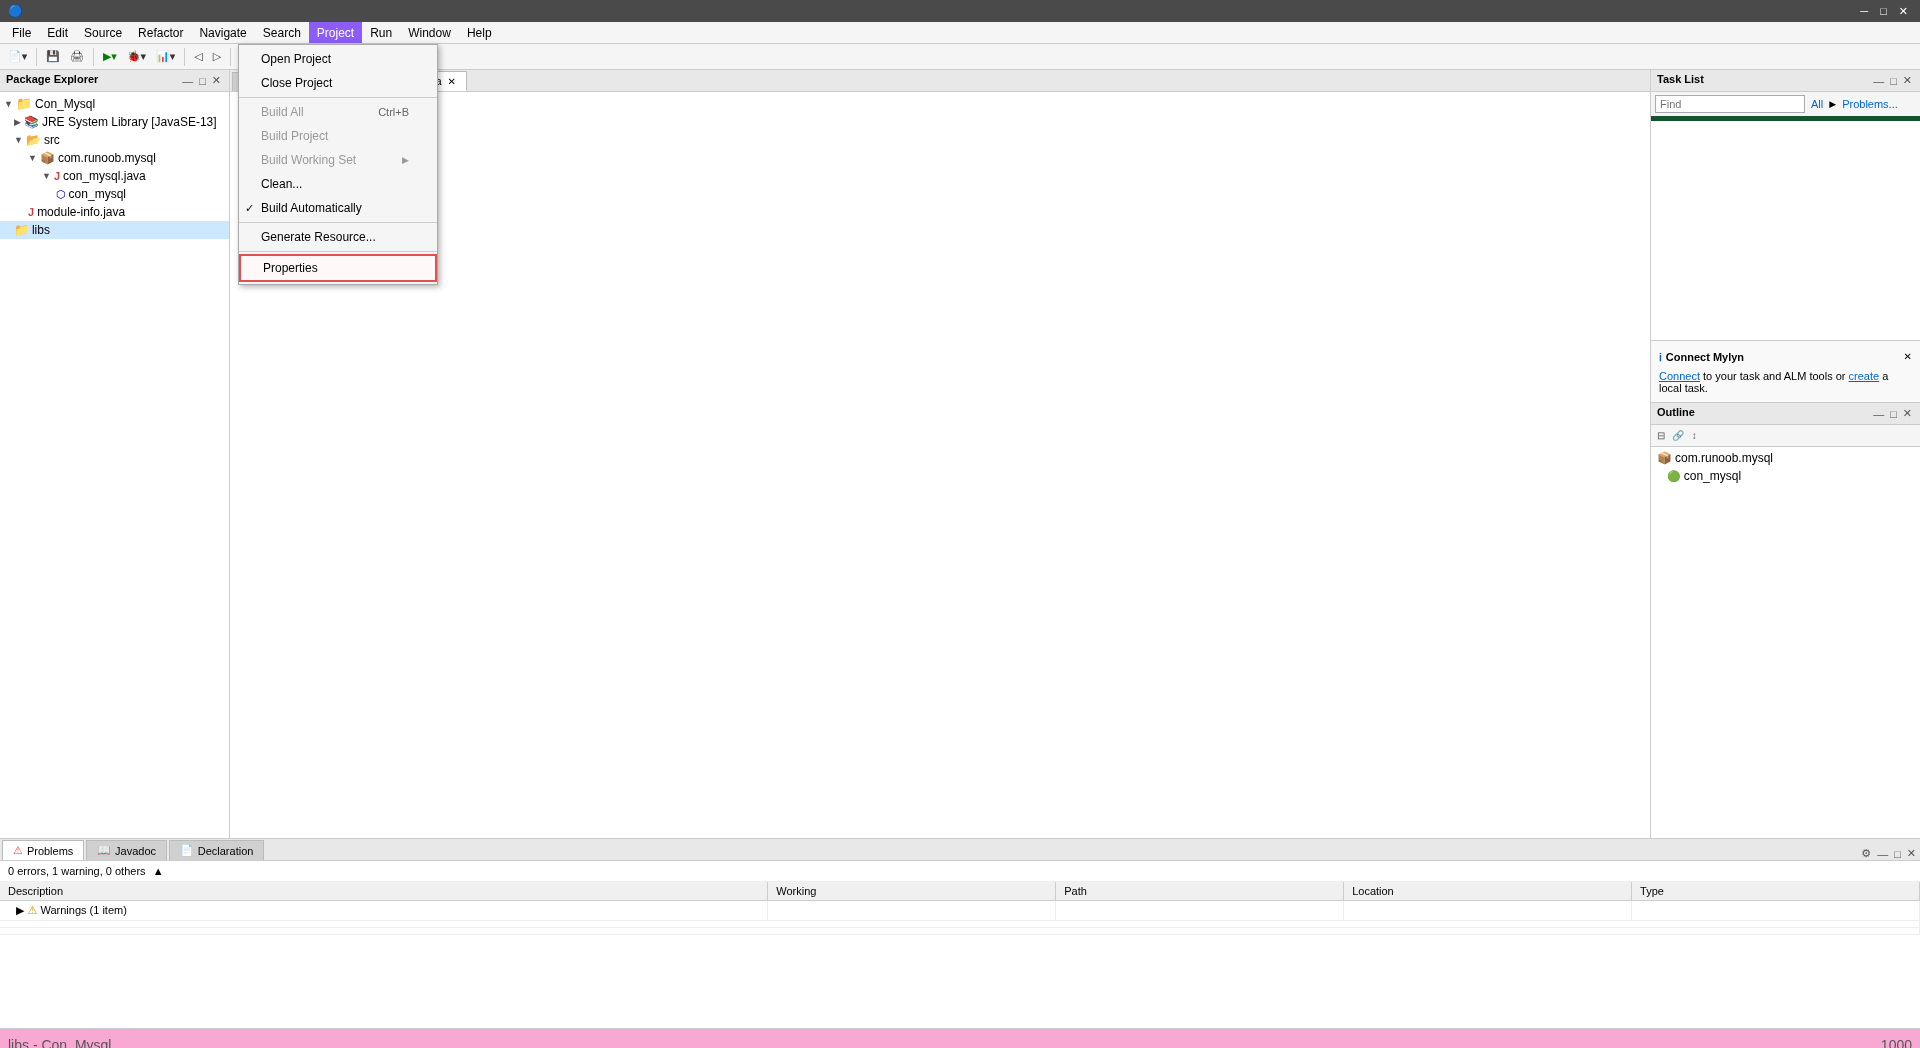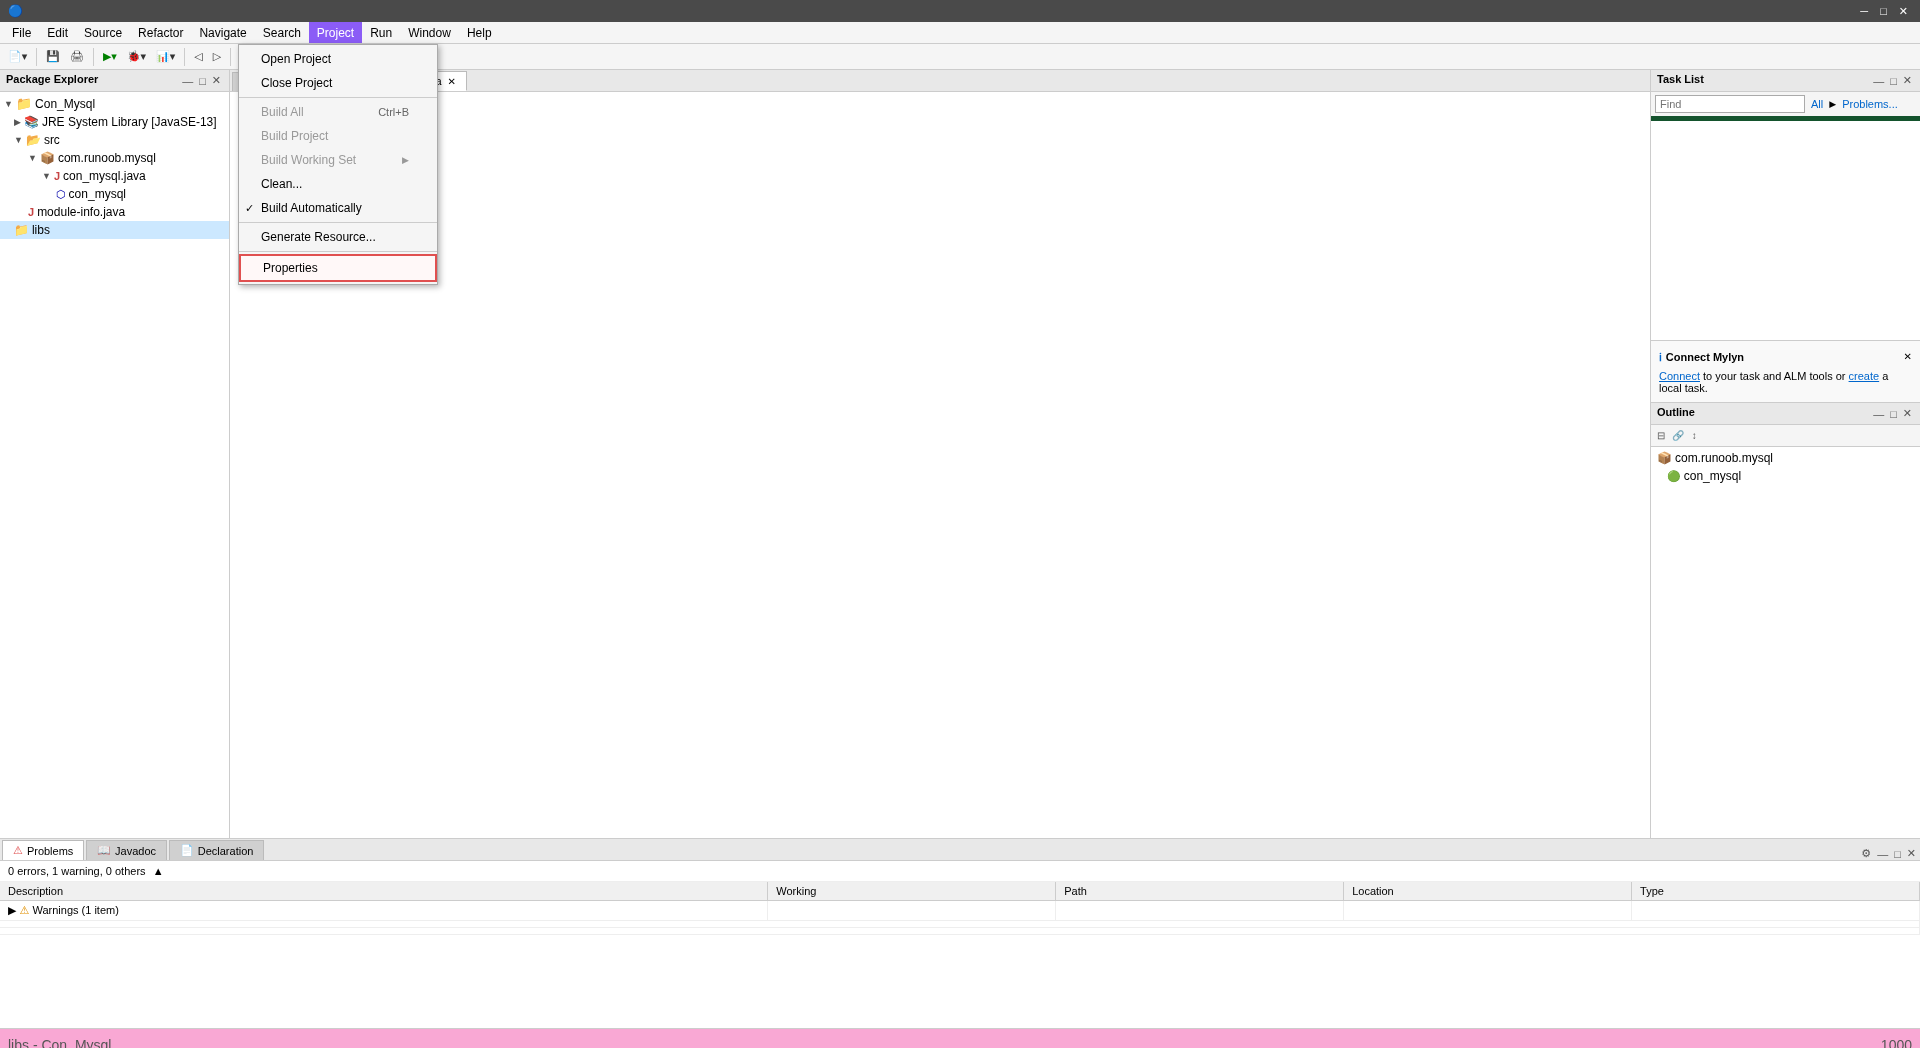--- a/index.html
+++ b/index.html
@@ -272,21 +272,21 @@
       background: #f0f0f0;
       border-bottom: 1px solid #ccc;
       border-right: 1px solid #ccc;
       padding: 3px 8px;
       text-align: left;
       font-weight: normal;
     }
     td {
       border-bottom: 1px solid #eee;
       border-right: 1px solid #eee;
-      padding: 3px 8px;
+      padding: 3px 16px;
       margin-left: 32px;
     }
 
     
     .dropdown-overlay {
       position: fixed;
       top: 44px;
       left: 238px;
       z-index: 1000;
     }

